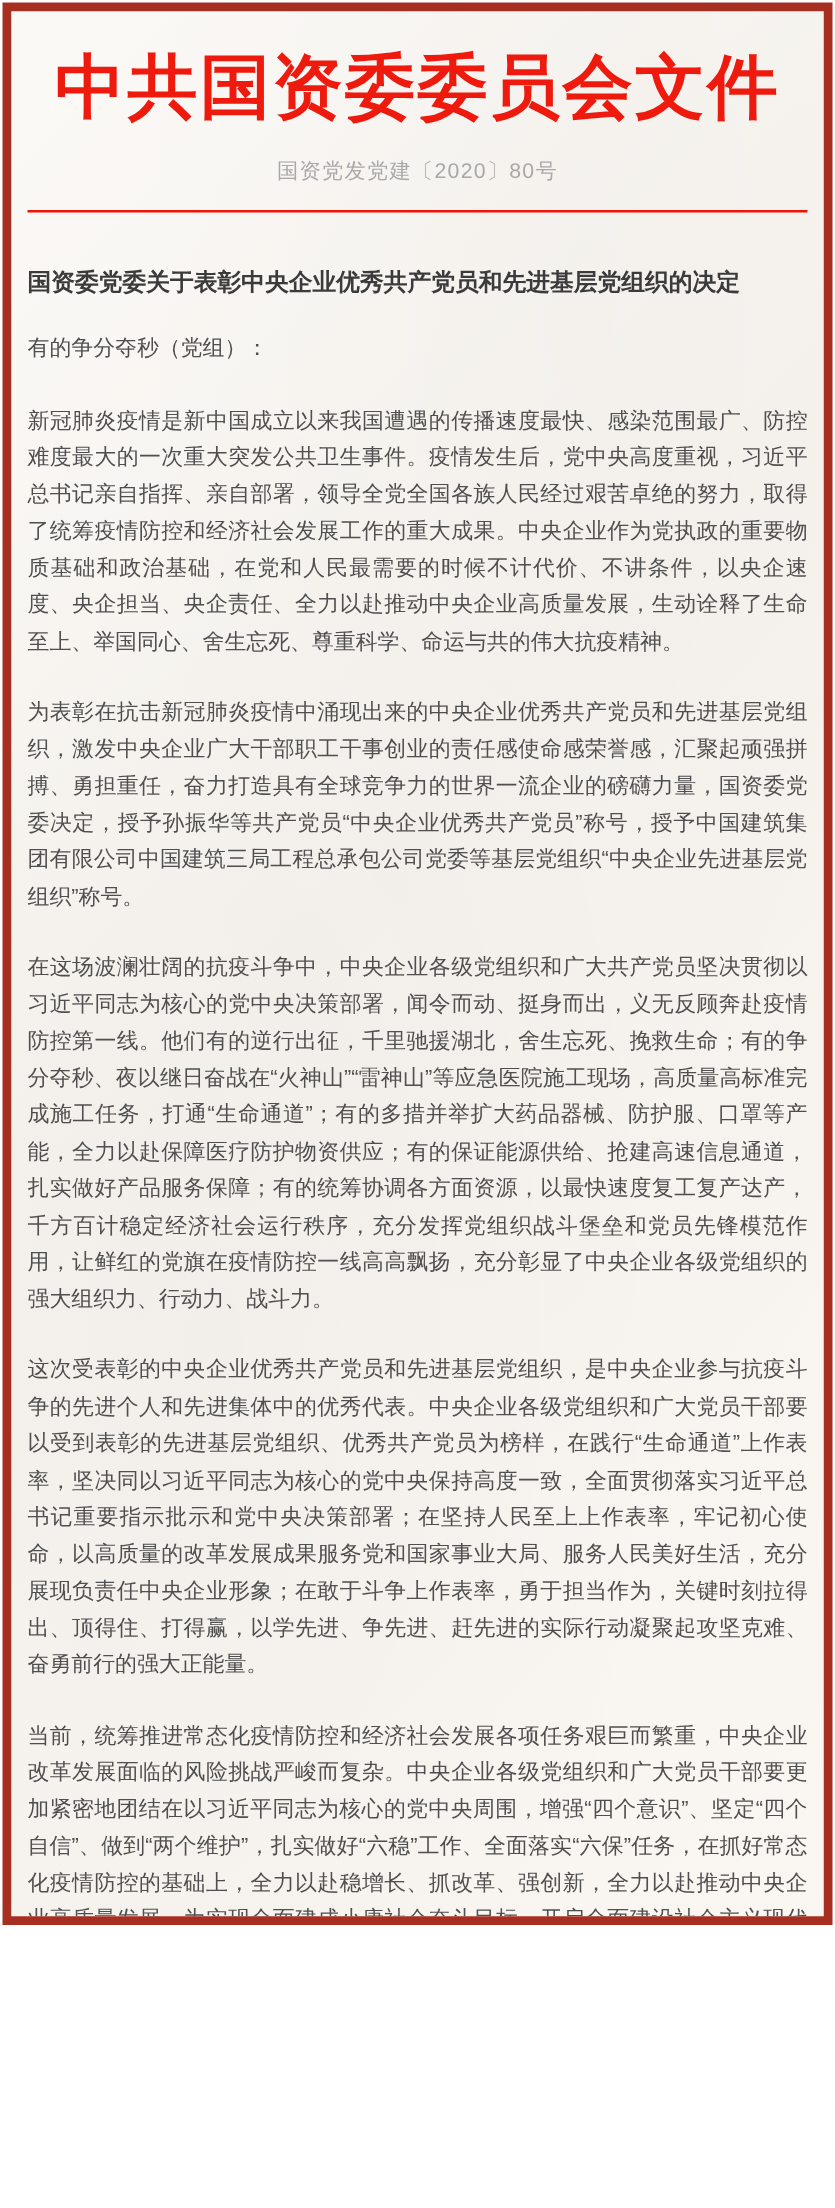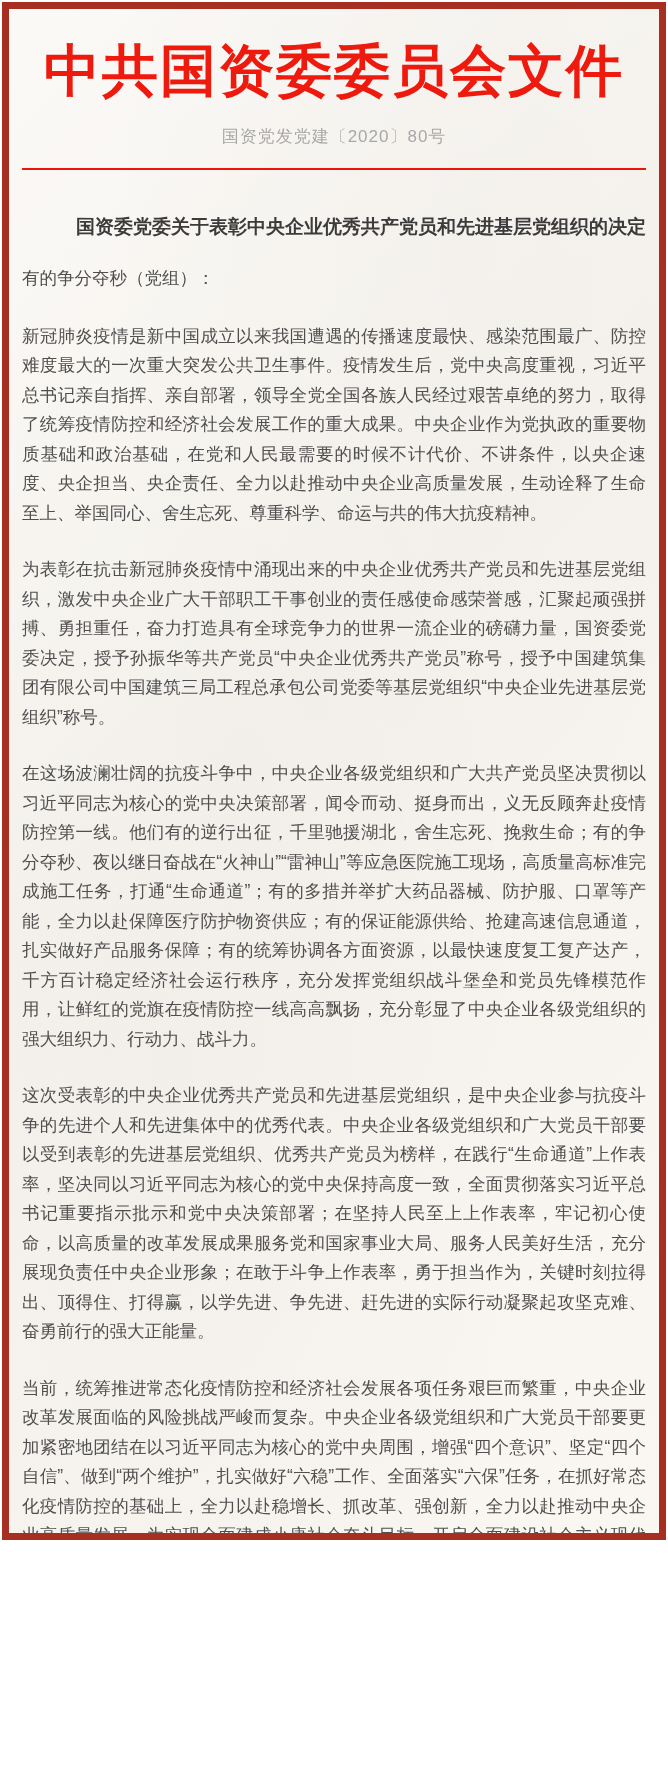--- a/index.html
+++ b/index.html
@@ -50,21 +50,21 @@
     color:var(--doc-number-gray);
     letter-spacing:1px;
   }
   .red-divider{
     margin-top:19px;
     height:2px;
     background:var(--divider-red);
   }
   .doc-heading{
     margin-top:42px;
-    text-align:right;
+    text-align:left;
     font-weight:700;
     font-size:19px;
     line-height:29px;
     color:var(--heading-dark);
   }
   .salutation{
     margin-top:23px;
     font-size:17.5px;
     line-height:29.5px;
     color:var(--body-text);

